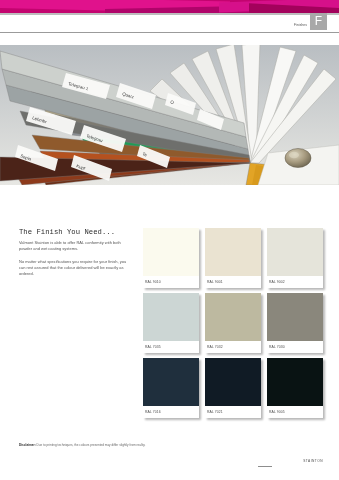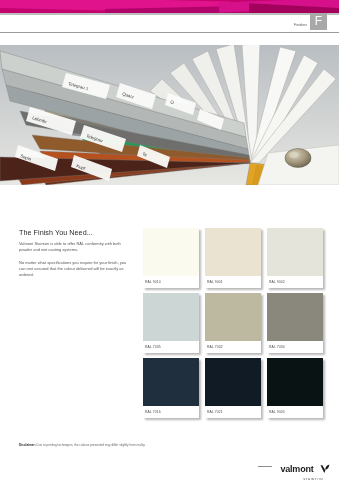--- a/index.html
+++ b/index.html
@@ -73,20 +73,21 @@
   .photo svg{display:block;}
 
   
   .copy{
     position:absolute;left:19px;top:228px;width:112px;
   }
   .copy h2{
     margin:0 0 4px 0;
     font-size:7.2px;font-weight:normal;color:#2b2b2b;
     letter-spacing:.05px;
+    font-family:Liberation Mono, monospace;
   }
   .copy p{
     margin:0 0 7px 0;
     font-size:4px;line-height:6px;color:#565656;
   }
 
   .disclaimer{
     position:absolute;left:19px;top:443px;width:160px;
     font-size:3.1px;line-height:4.6px;color:#6a6a6a;
   }
@@ -303,23 +304,14 @@
   </div>
 
 </div>
 
 <div class="disclaimer">
   <b>Disclaimer:</b><span> Due to printing techniques, the colours presented may differ slightly from reality.</span>
 </div>
 
 <div class="footer-rule"></div>
 <div class="logo">
-  <div>
-    <span class="logo-word">valmont</span>
-    <span class="logo-mark">
-      <svg width="10" height="10" viewBox="0 0 10 10">
-        <path d="M0.5 1.2 L4.3 9 L5.4 6.6 L2.4 1.2 Z" fill="#1d1d1d"></path>
-        <path d="M5.2 5.8 C5.2 3.4 6.6 1.4 9.4 0.6 C9.0 3.6 7.6 5.6 5.2 5.8 Z" fill="#1d1d1d"></path>
-      </svg>
-    </span>
-  </div>
   <div class="logo-sub">STAINTON</div>
 </div>
 
 </body></html>

